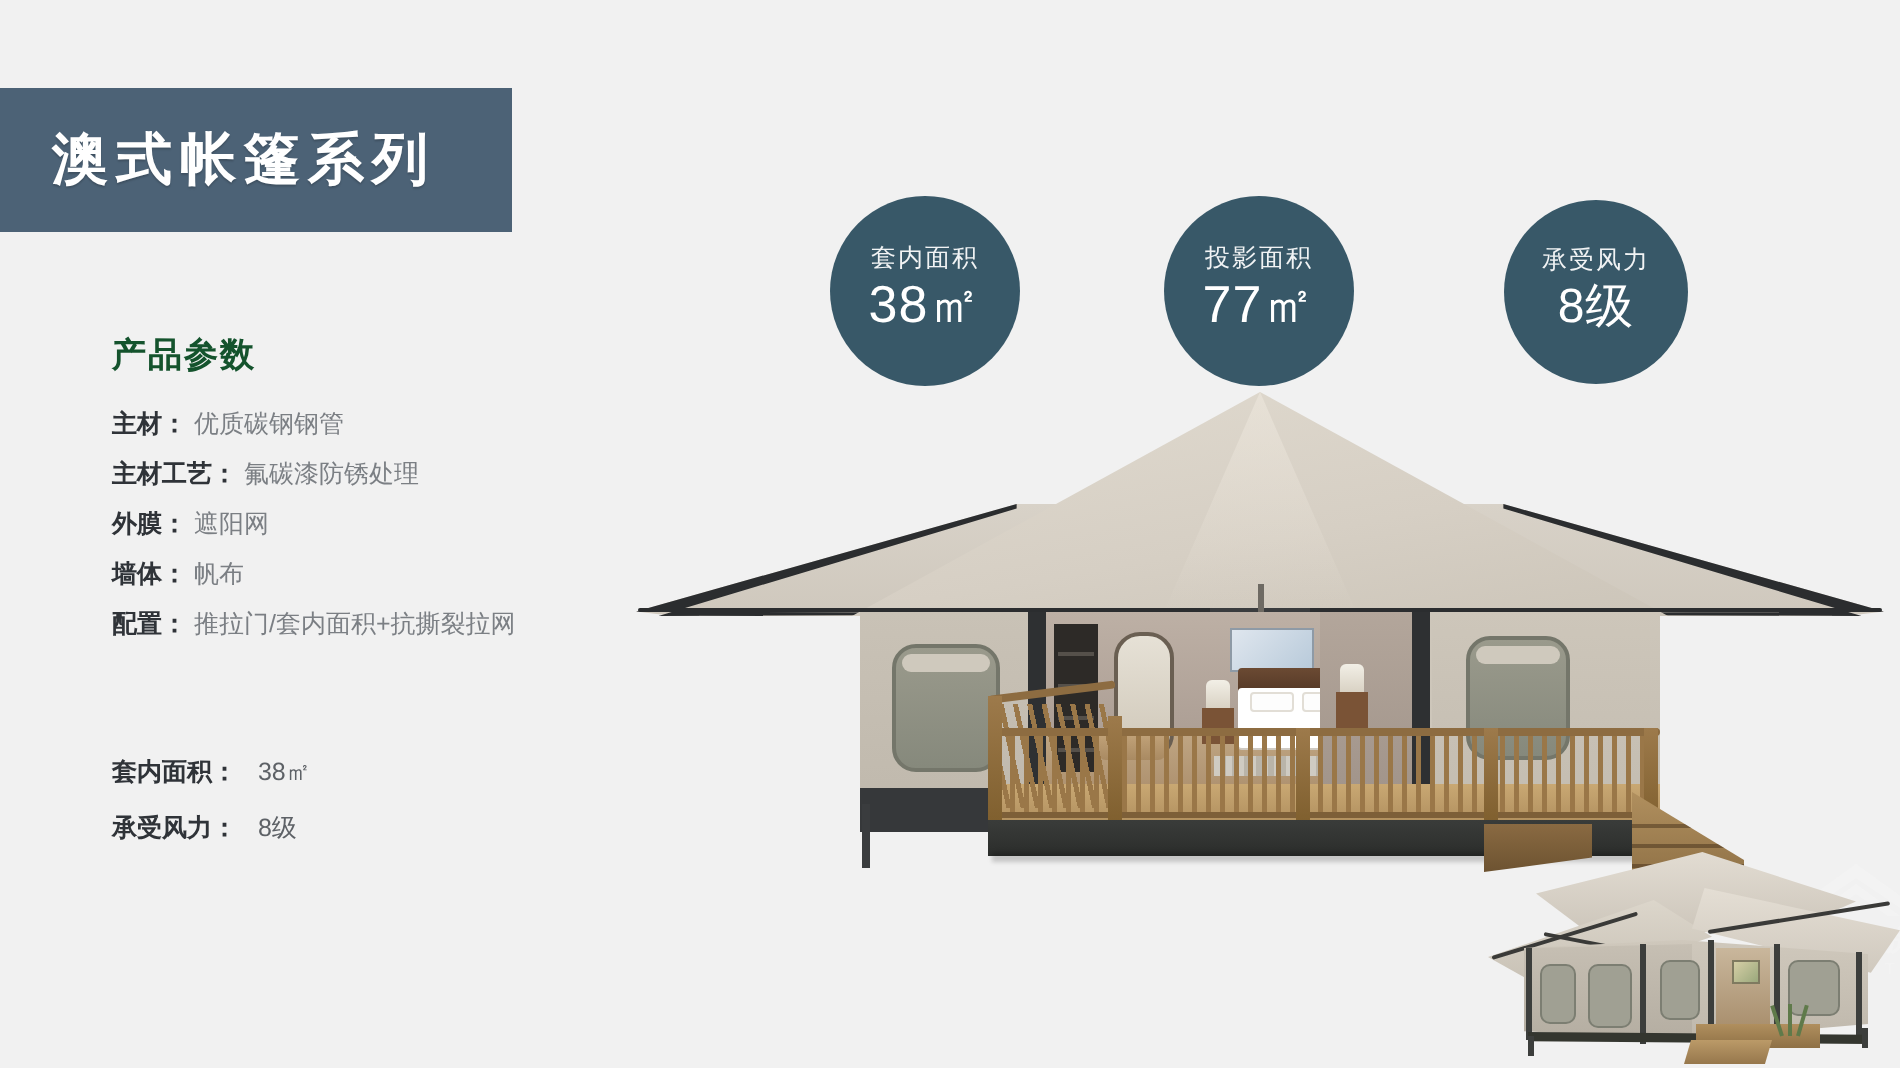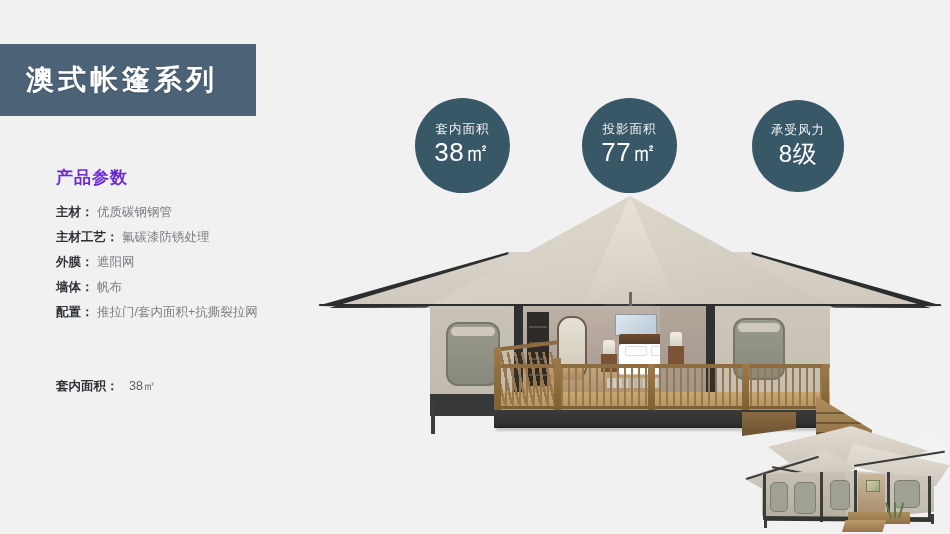--- a/index.html
+++ b/index.html
@@ -19,21 +19,21 @@
   }
   #title-banner .txt{
     color:#ffffff; font-size:28px; font-weight:bold;
     letter-spacing:4px; padding-left:26px;
     text-shadow:0 1px 1px rgba(0,0,0,.18);
   }
 
   
   .sec{ position:absolute; left:56px; }
   .sec-head{
-    color:#6d28d9; font-size:17px; font-weight:bold; letter-spacing:1px;
+    color:#14532d; font-size:17px; font-weight:bold; letter-spacing:1px;
     margin-bottom:11px;
   }
   #sec-product{ top:166px; }
   #sec-spec{ top:372px; }
 
   .row{ font-size:12.5px; line-height:25px; white-space:nowrap; }
   .row .k{ color:#2f3338; font-weight:bold; }
   .row .v{ color:#7b7f84; }
   .spec-row .k{ color:#2f3338; font-weight:bold; }
   .spec-row .v{ color:#5d6166; padding-left:7px; }
@@ -312,20 +312,24 @@
     <span class="v">推拉门/套内面积+抗撕裂拉网</span>
   </div>
 </div>
 
 <div class="sec" id="sec-spec">
 
   <div class="spec-row">
     <span class="k">套内面积：</span>
     <span class="v">38㎡</span>
   </div>
+  <div class="spec-row">
+    <span class="k">承受风力：</span>
+    <span class="v">8级</span>
+  </div>
 </div>
 
 <div class="badge" id="badge-0">
   <span class="lbl">套内面积</span>
   <span class="val">38㎡</span>
 </div>
 <div class="badge" id="badge-1">
   <span class="lbl">投影面积</span>
   <span class="val">77㎡</span>
 </div>

